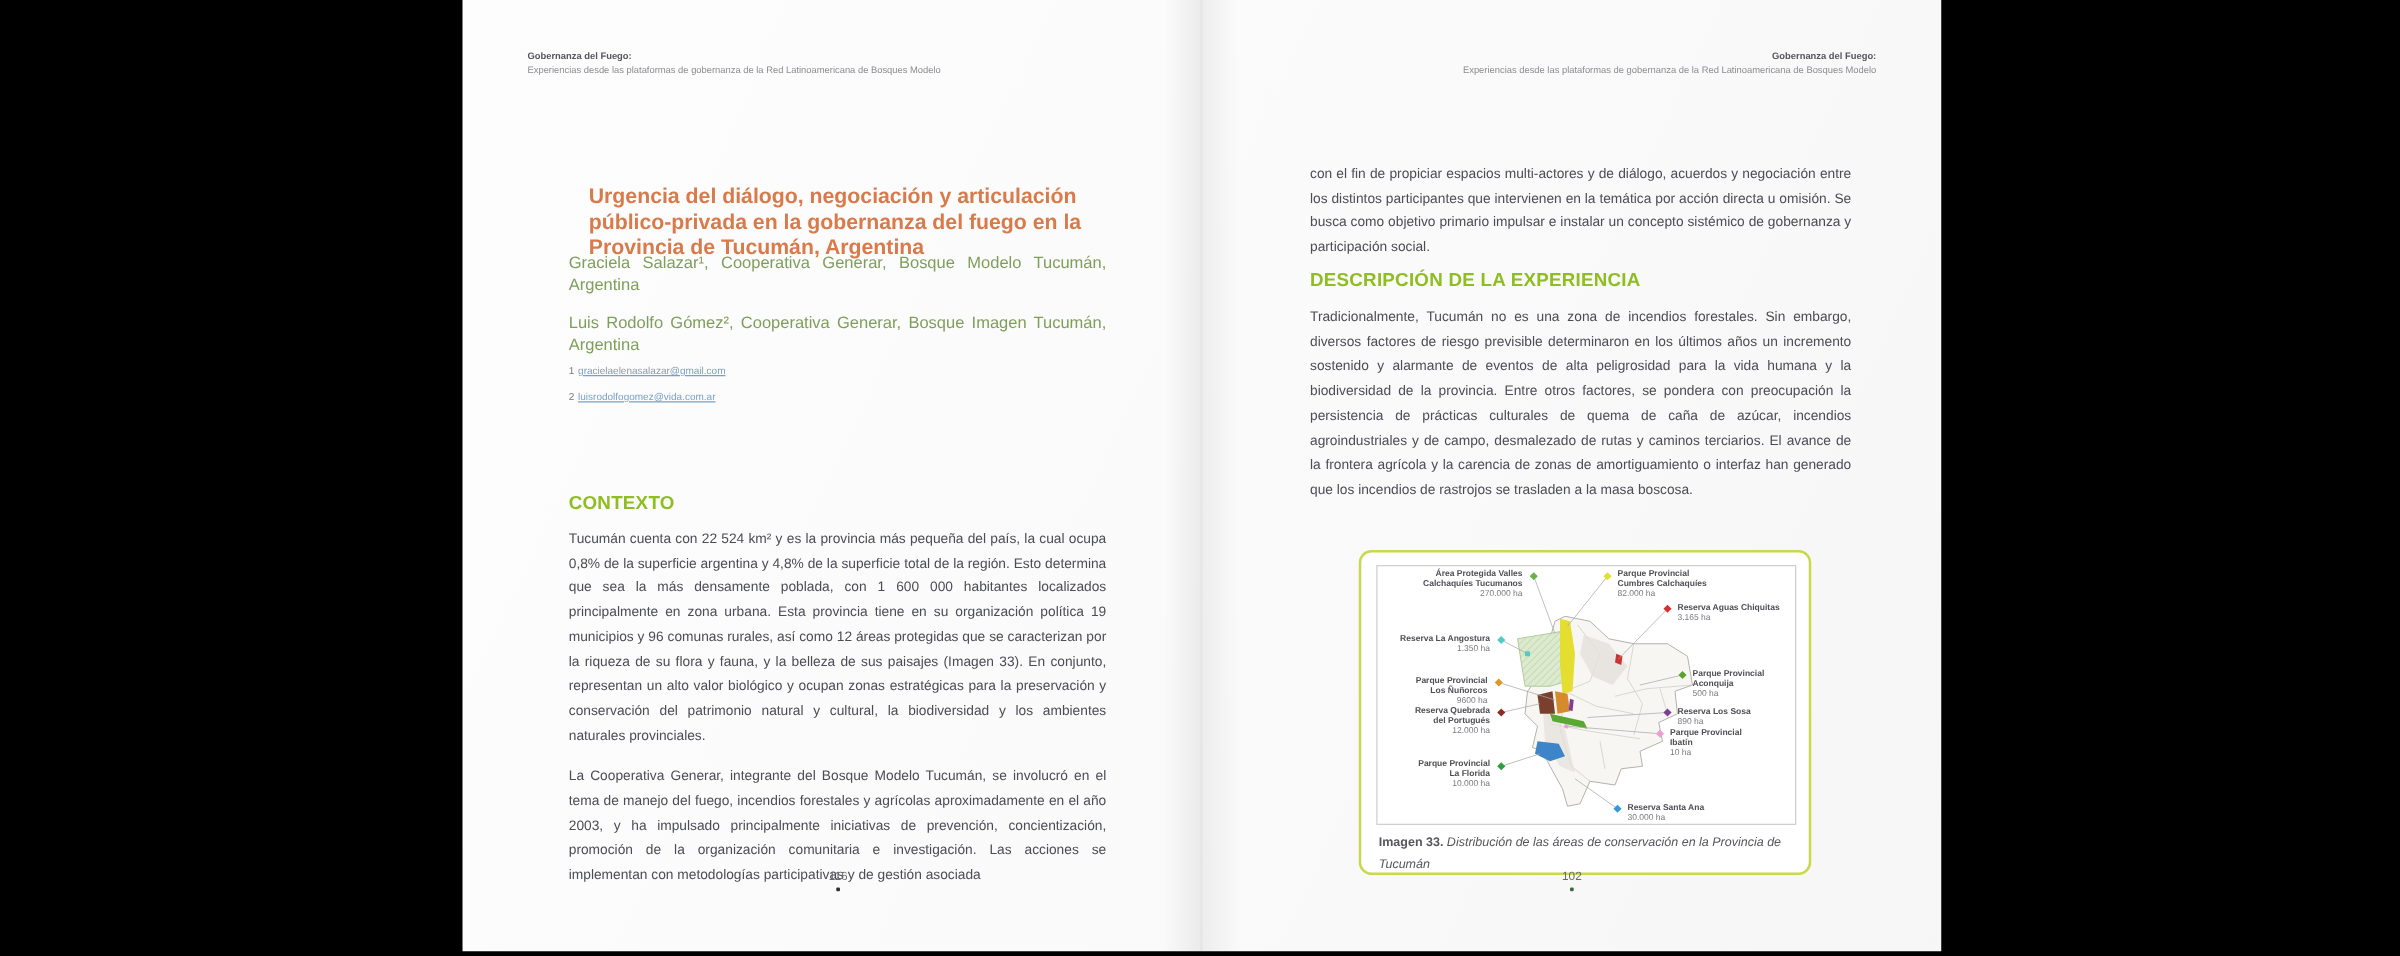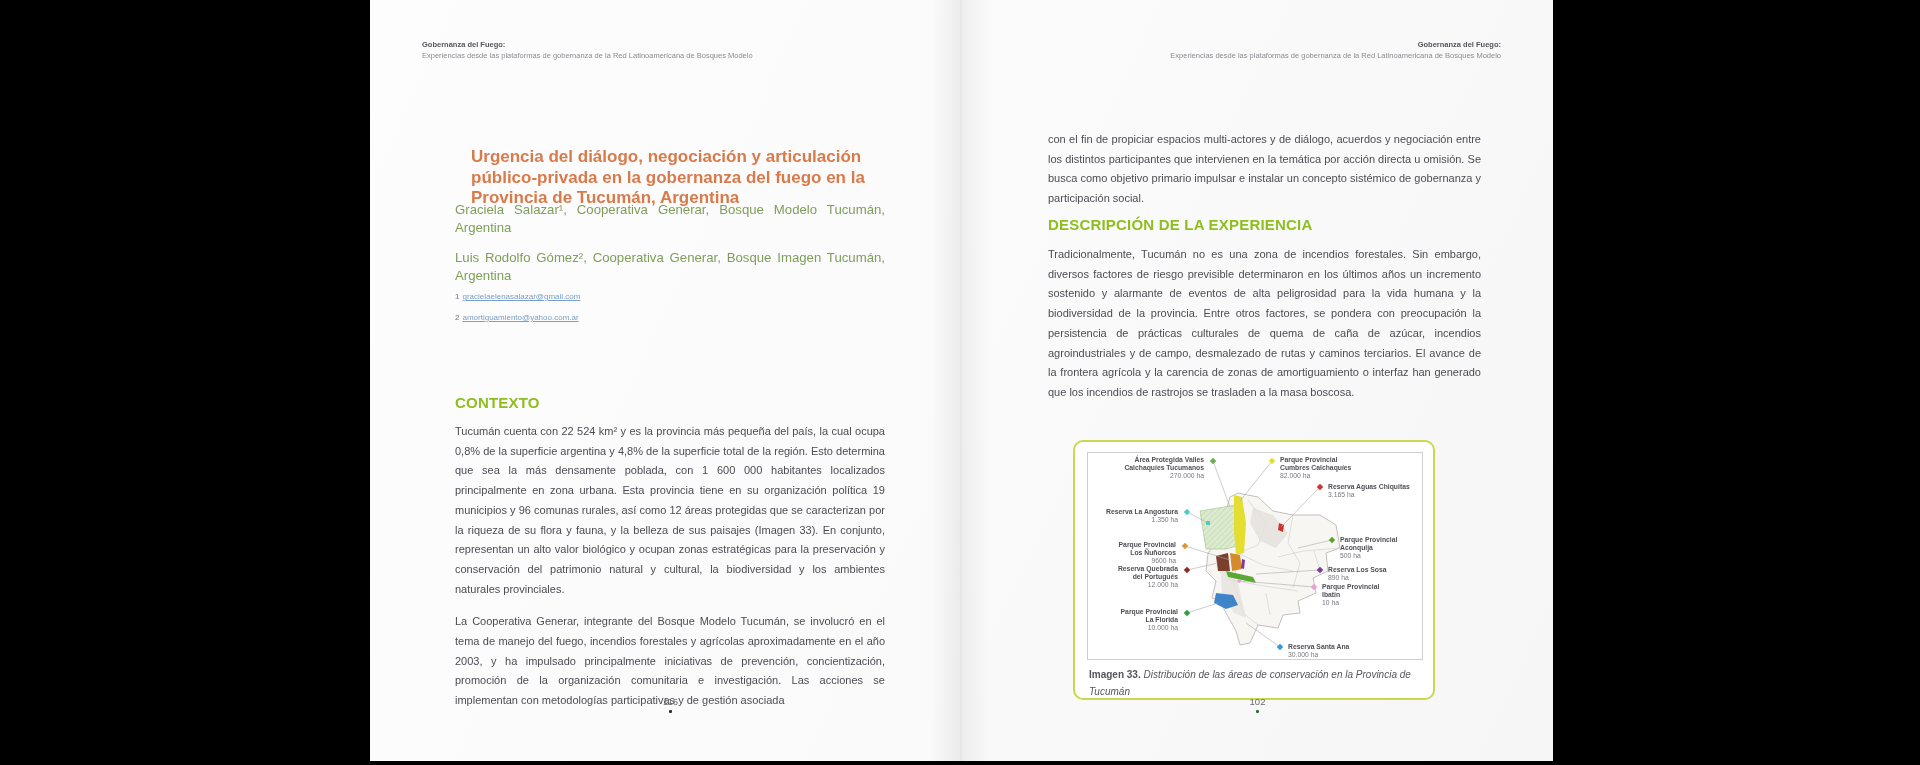--- a/index.html
+++ b/index.html
@@ -56,21 +56,21 @@
     position:absolute;bottom:48px;left:0;width:100%;
     text-align:center;font-size:9.5px;color:#6a6a70;
   }
   .page.left .page-number{left:5px;}
   .page-number .dot{
     display:block;margin:3px auto 0;width:3px;height:3px;border-radius:1px;
   }
 
   
   .figure-box{
-    position:absolute;top:440px;left:111px;width:362px;height:260px;
+    position:absolute;top:440px;left:125px;width:362px;height:260px;
     border:2px solid #c9d84c;border-radius:10px;background:#fff;
     box-sizing:border-box;
   }
   .map-box{
     position:absolute;top:10px;left:12px;width:336px;height:208px;
     border:1px solid #cfcfcf;background:#fff;box-sizing:border-box;
   }
   .map-box svg{position:absolute;top:0;left:0;}
   #map-labels{position:absolute;top:0;left:0;width:100%;height:100%;}
   .map-label{position:absolute;font-size:6.8px;line-height:8.2px;color:#4f4f55;white-space:nowrap;}
@@ -100,21 +100,21 @@
     <div class="authors">
       <p class="author">Graciela Salazar¹, Cooperativa Generar, Bosque Modelo Tucumán, Argentina</p>
       <p class="author">Luis Rodolfo Gómez², Cooperativa Generar, Bosque Imagen Tucumán, Argentina</p>
     </div>
 
     <div class="footnotes">
       <div class="footnote">
         <span class="fn-num">1</span><a href="#">gracielaelenasalazar@gmail.com</a>
       </div>
       <div class="footnote">
-        <span class="fn-num">2</span><a href="#">amortiguamiento@yahoo.com.ar</a>
+        <span class="fn-num">2</span><a href="#">luisrodolfogomez@vida.com.ar</a>
       </div>
     </div>
 
     <h2 class="section-heading left-heading">CONTEXTO</h2>
 
     <div class="left-body">
       <p class="bodytext">Tucumán cuenta con 22 524 km² y es la provincia más pequeña del país, la cual ocupa 0,8% de la superficie argentina y 4,8% de la superficie total de la región. Esto determina que sea la más densamente poblada, con 1 600 000 habitantes localizados principalmente en zona urbana. Esta provincia tiene en su organización política 19 municipios y 96 comunas rurales, así como 12 áreas protegidas que se caracterizan por la riqueza de su flora y fauna, y la belleza de sus paisajes (Imagen 33). En conjunto, representan un alto valor biológico y ocupan zonas estratégicas para la preservación y conservación del patrimonio natural y cultural, la biodiversidad y los ambientes naturales provinciales.</p>
       <p class="bodytext">La Cooperativa Generar, integrante del Bosque Modelo Tucumán, se involucró en el tema de manejo del fuego, incendios forestales y agrícolas aproximadamente en el año 2003, y ha impulsado principalmente iniciativas de prevención, concientización, promoción de la organización comunitaria e investigación. Las acciones se implementan con metodologías participativas y de gestión asociada</p>
     </div>
 

